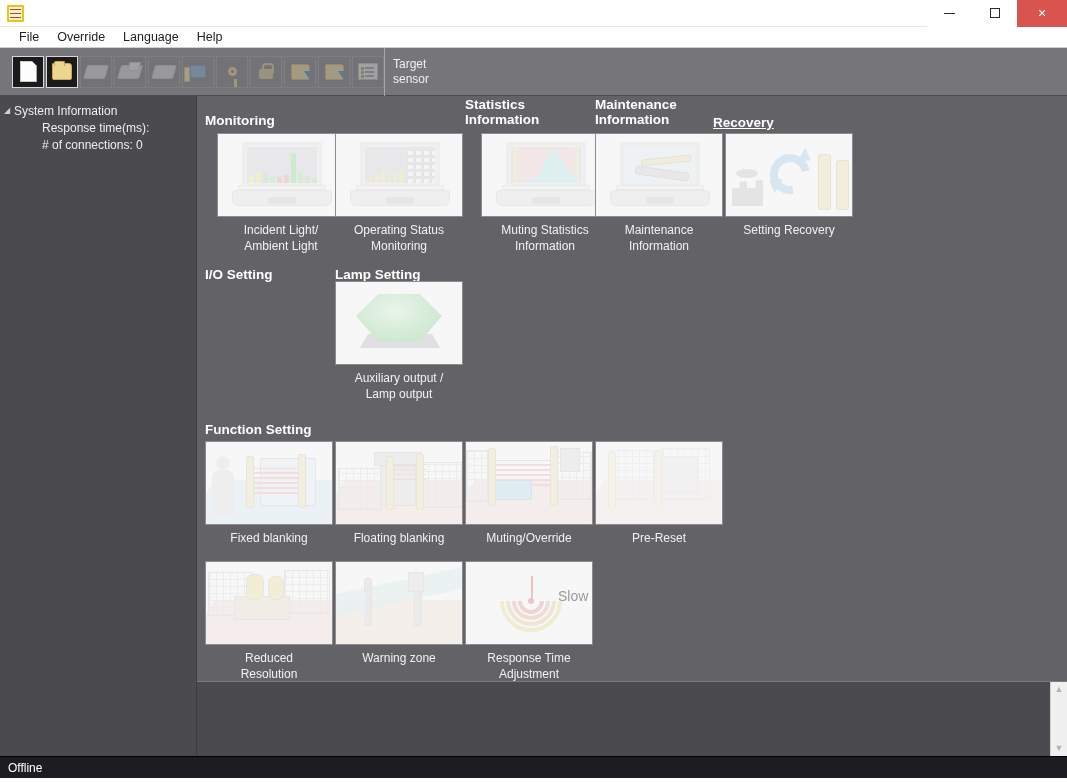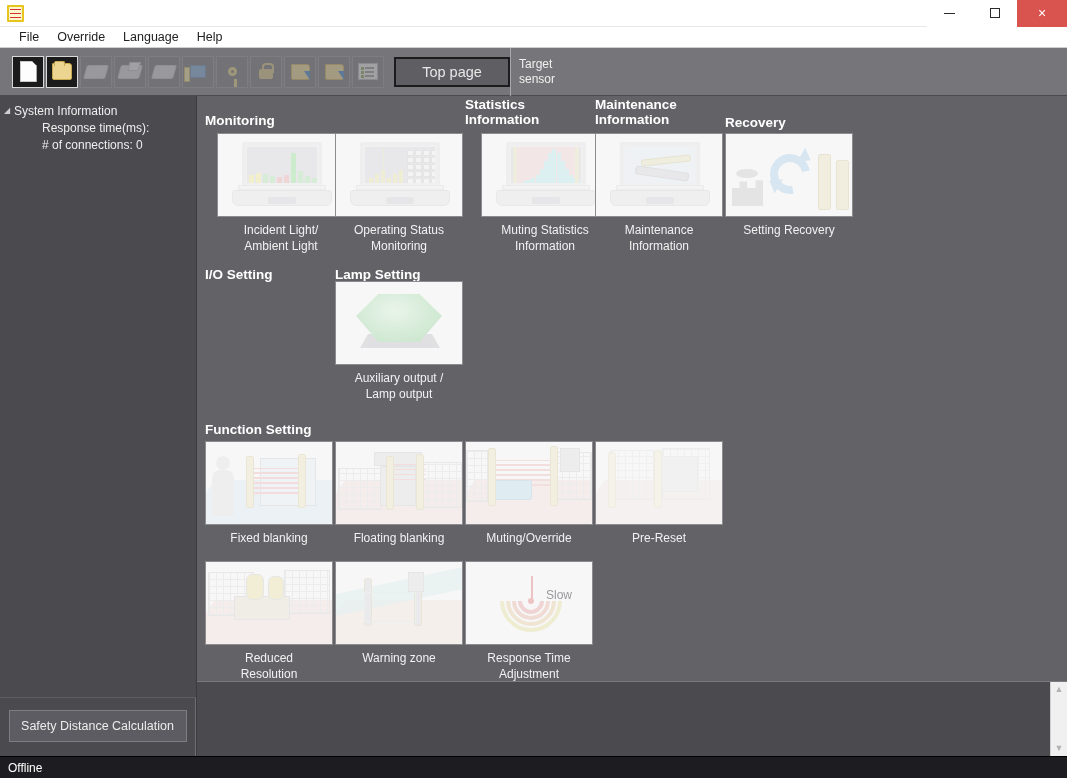--- a/index.html
+++ b/index.html
@@ -283,21 +283,21 @@
   .person { position:absolute; background:#dcdcdf; }
   .machine { position:absolute; background:#d7d7da; border:1px solid #c2c2c5;}
   .agv { position:absolute; background:#a9d8ea; border:1px solid #89bcd0; border-radius:2px;}
   .warn-zone { position:absolute; background:#bfe3e3; opacity:.75; transform: skewY(-12deg); }
 
   
   .dial { position:absolute; left:34px; top:8px; width:62px; height:62px; }
   .dial .ring { position:absolute; border-radius:50%; border-style:solid; border-color: transparent; }
   .dial .needle { position:absolute; left:31px; top:6px; width:1.5px; height:26px; background:#e07a7a; }
   .dial .hub { position:absolute; left:28px; top:28px; width:6px; height:6px; border-radius:50%; background:#e07a7a;}
-  .dial-text { position:absolute; left:80px; top:26px; font-size:12px; color:#9a9a9e; }
+  .dial-text { position:absolute; left:92px; top:26px; font-size:14px; color:#9a9a9e; }
 
   
   .statusbar {
     height: 22px; flex: 0 0 22px;
     background: #1d1d21; color: #ffffff;
     display: flex; align-items: center;
     padding-left: 8px; font-size: 12px;
     border-top: 1px solid #000;
   }
   .bottom-edge { height: 4px; flex: 0 0 4px; background: #ffffff; }
@@ -371,23 +371,20 @@
           <i class="ln" style="top:3px"></i>
             <i class="ln" style="top:7px"></i>
             <i class="ln" style="top:11px"></i>
           <i class="dt" style="top:3px"></i>
             <i class="dt" style="top:7px"></i>
             <i class="dt" style="top:11px"></i>
         </span>
       </div>
     </div>
 
-    <div class="toppage-wrap">
-      <div class="toppage-btn">Top page</div>
-    </div>
 
     <div class="tb-field target-sensor">
       <div class="tb-label" style="white-space:pre-line">Target
 sensor</div>
     </div>
 
   </div>
 
   <div class="body-row">
 
@@ -396,34 +393,31 @@
         <div class="tree-row">
           <span class="twisty">◢</span>
           <span>System Information</span>
         </div>
         <div class="tree-row child">
           <span>Response time(ms):</span>
         </div>
         <div class="tree-row child">
           <span># of connections: 0</span>
         </div>
-      </div>
-      <div class="sdc-panel">
-        <div class="sdc-btn">Safety Distance Calculation</div>
       </div>
     </div>
 
     <div class="main">
       <div class="content" id="content">
           <div class="section-title" style="left: 8px; top: 17px;">Monitoring</div>
           <div class="section-title" style="left: 268px; top: 1px;">Statistics
 Information</div>
           <div class="section-title" style="left: 398px; top: 1px;">Maintenance
 Information</div>
-          <div class="section-title" style="left: 528px; top: 19px;">Recovery</div>
+          <div class="section-title" style="left: 516px; top: 19px; text-decoration: underline;">Recovery</div>
           <div class="section-title" style="left: 8px; top: 171px;">I/O Setting</div>
           <div class="section-title" style="left: 138px; top: 171px;">Lamp Setting</div>
           <div class="section-title" style="left: 8px; top: 326px;">Function Setting</div>
           <div class="tile" style="left: 20px; top: 37px;">
             <div class="tile-thumb">
               <div class="art">
                 <div class="laptop">
                   <div class="lap-screen">
                     <div class="lap-inner">
                       <i class="bar" style="left:2px;width:5px;height:8px;background:#e8e06a"></i>

